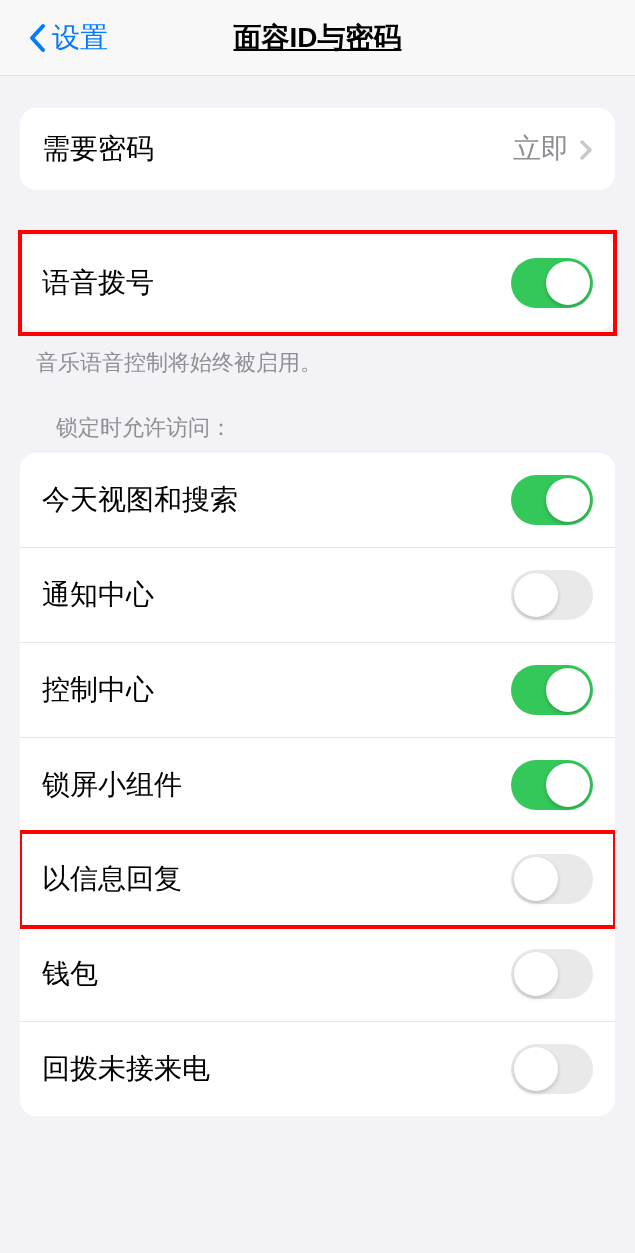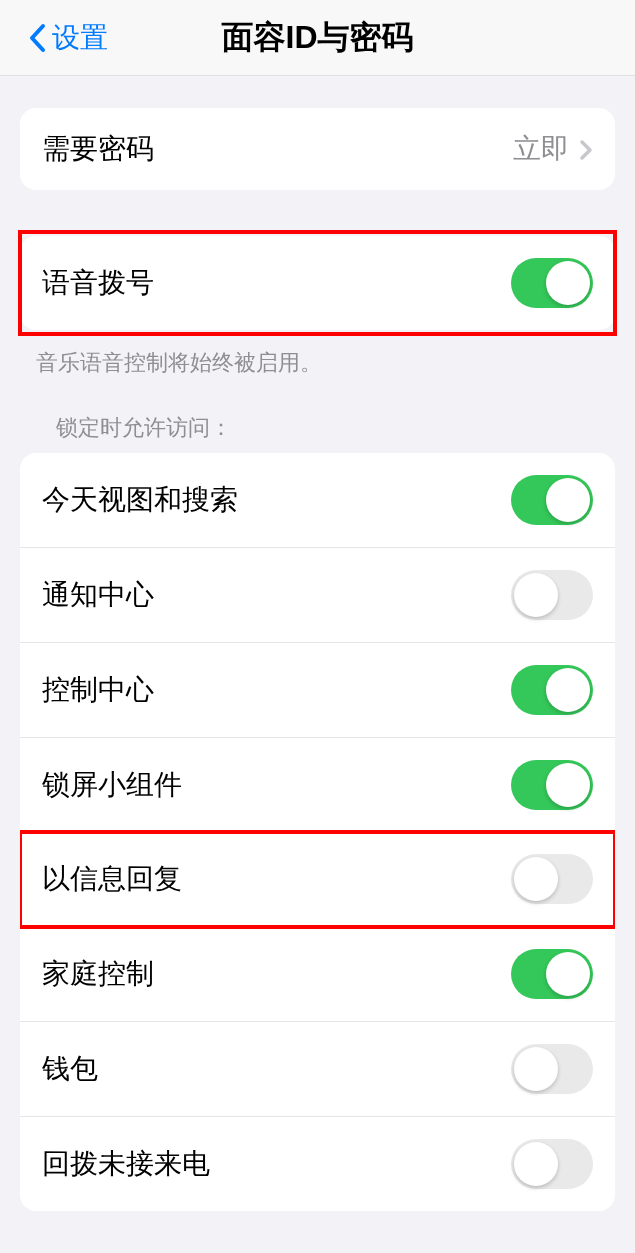--- a/index.html
+++ b/index.html
@@ -31,23 +31,24 @@
       font-size: 36px;
       font-weight: 500;
       margin-right: 6px;
       display: inline-flex;
       align-items: center;
     }
     .header-title {
       position: absolute;
       left: 50%;
       transform: translateX(-50%);
-      font-size: 32px;
+      font-size: 28px;
       font-weight: 600;
       color: #000;
+      text-decoration: underline;
     }
     .content {
       padding: 0;
     }
     .group {
       background: #fff;
       border-radius: 16px;
       margin: 32px 20px 8px 20px;
       overflow: hidden;
     }
@@ -207,26 +208,20 @@
         </div>
       </div>
       <div class="row-siri-highlight" style="top: 377px; height: 99px;"></div>
       <div class="row">
         <span class="row-label">以信息回复</span>
         <div class="toggle off">
           <div class="toggle-knob"></div>
         </div>
       </div>
       <div class="row">
-        <span class="row-label">家庭控制</span>
-        <div class="toggle on">
-          <div class="toggle-knob"></div>
-        </div>
-      </div>
-      <div class="row">
         <span class="row-label">钱包</span>
         <div class="toggle off">
           <div class="toggle-knob"></div>
         </div>
       </div>
       <div class="row">
         <span class="row-label">回拨未接来电</span>
         <div class="toggle off">
           <div class="toggle-knob"></div>
         </div>

